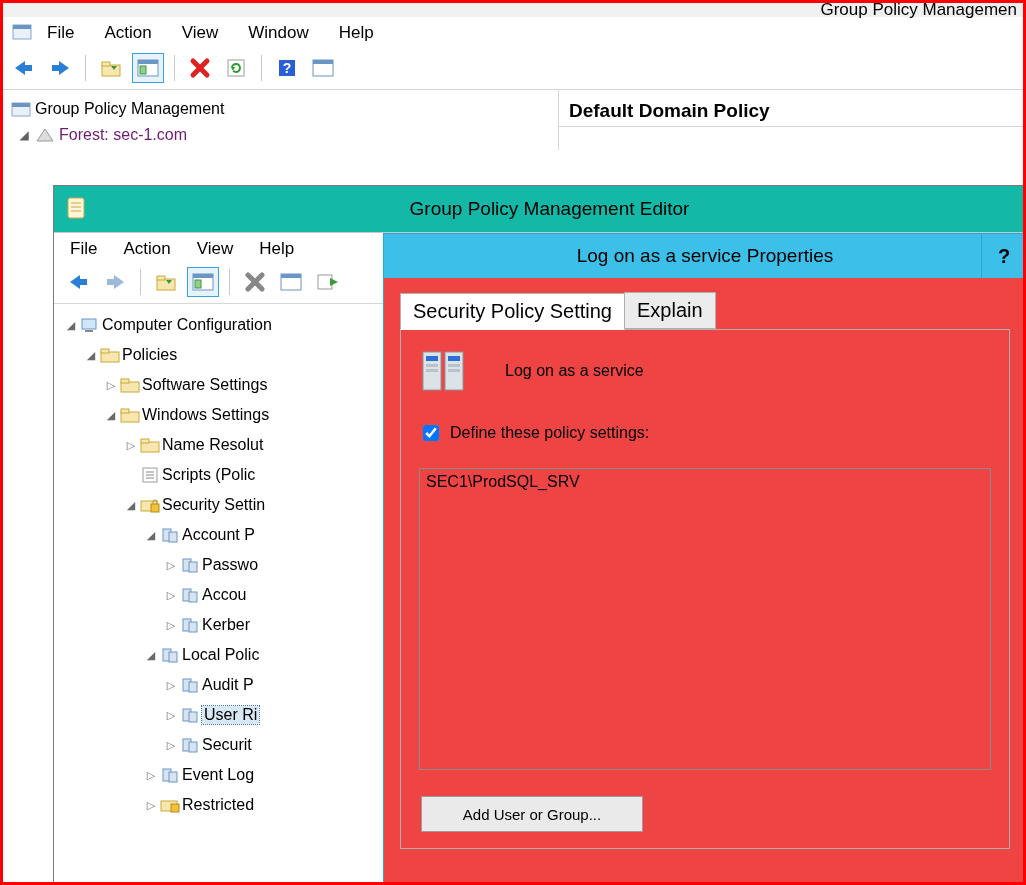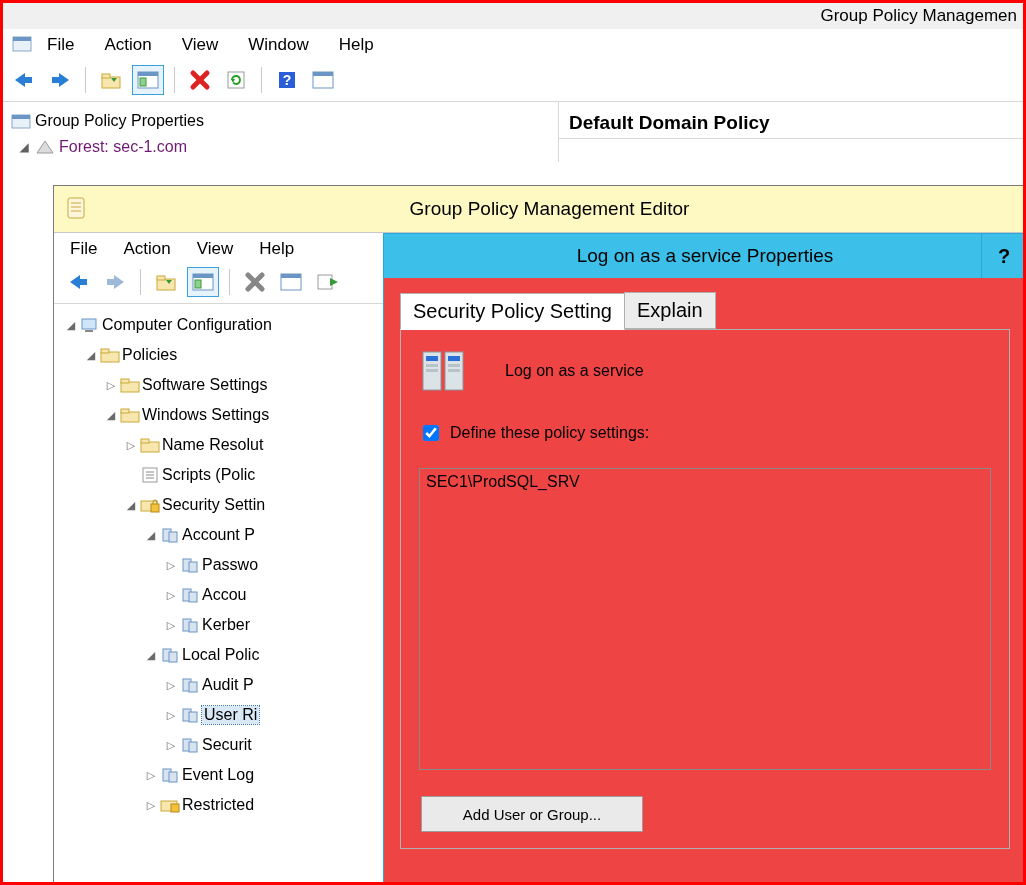--- a/index.html
+++ b/index.html
@@ -1,34 +1,34 @@
 <!DOCTYPE html>
 <html><head>
 <meta charset="utf-8">
 <style>
   html,body{margin:0;padding:0;font-family:"Segoe UI",Tahoma,sans-serif;font-size:15px;color:#000;background:#fff;}
   .frame{position:relative;width:1026px;height:885px;border:3px solid #ff0000;box-sizing:border-box;overflow:hidden;}
   
-  .gpm-titlebar{display:flex;align-items:center;justify-content:center;height:26px;background:#f0f0f0;font-size:17px;}
+  .gpm-titlebar{display:flex;align-items:center;justify-content:center;height:14px;background:#f0f0f0;font-size:17px;}
   .gpm-titlebar .t{position:absolute;right:6px;}
   .menubar{display:flex;align-items:center;gap:30px;padding:6px 10px 8px 44px;position:relative;font-size:17px;}
   .menubar .sysicon{position:absolute;left:8px;top:4px;}
   .toolbar{display:flex;align-items:center;gap:6px;padding:2px 6px 6px 6px;border-bottom:1px solid #d7d7d7;}
   .sep{width:1px;height:26px;background:#c9c9c9;margin:0 4px;}
   .tbut{display:flex;align-items:center;justify-content:center;width:30px;height:28px;}
   .tbut.sel{border:1px solid #3aa0e0;background:#e6f3fb;}
   .split{display:flex;height:60px;}
   .leftpane{flex:0 0 555px;padding:6px 4px 0 8px;box-sizing:border-box;}
   .rightpane{flex:1;padding:6px 0 0 0;border-left:1px solid #d7d7d7;}
   .rightpane .panel-title{font-weight:700;font-size:19px;padding:4px 10px;}
   .tree-row{display:flex;align-items:center;gap:4px;height:26px;font-size:16px;}
   .tw{display:inline-block;width:14px;text-align:center;color:#606060;font-size:12px;}
   
   .editor{position:absolute;left:50px;top:182px;width:970px;height:698px;background:#fff;border:1px solid #7a7a7a;}
-  .ed-title{height:46px;background:#fef9c3;display:flex;align-items:center;justify-content:center;font-size:19px;border-bottom:1px solid #c8c8c8;padding-left:21px;}
+  .ed-title{height:46px;background:#14b8a6;display:flex;align-items:center;justify-content:center;font-size:19px;border-bottom:1px solid #c8c8c8;padding-left:21px;}
   .ed-title .scroll-icn{position:absolute;left:10px;}
   .ed-menubar{display:flex;align-items:center;gap:26px;padding:6px 16px;font-size:17px;}
   .ed-toolbar{display:flex;align-items:center;gap:6px;padding:2px 10px 6px 10px;border-bottom:1px solid #d7d7d7;}
   .ed-body{position:relative;display:flex;}
   .ed-tree{flex:0 0 316px;padding:6px 0 0 10px;box-sizing:border-box;}
   .node{display:flex;align-items:center;height:30px;font-size:16px;white-space:nowrap;}
   .exp{display:inline-flex;width:14px;justify-content:center;color:#6a6a6a;font-size:11px;}
   .ico{display:inline-flex;width:24px;justify-content:center;}
   .node.sel .lbl{background:#d9e8f7;outline:1px dotted #3a7bbf;padding:0 2px;}
   .ind1{padding-left:20px;} .ind2{padding-left:40px;} .ind3{padding-left:60px;}
@@ -133,21 +133,21 @@
 
   <div class="split">
     <div class="leftpane">
       <div class="tree-row">
         <span>
           <svg width="20" height="18">
               <rect x="1" y="3" width="18" height="13" fill="#e8f0f8" stroke="#8aa8c8"></rect>
               <rect x="1" y="3" width="18" height="4" fill="#6b95c5"></rect>
             </svg>
         </span>
-        <span>Group Policy Properties</span>
+        <span>Group Policy Management</span>
       </div>
       <div class="tree-row" style="padding-left:6px;">
         <span class="tw">◢</span>
         <span>
           <svg width="20" height="16">
               <polygon points="10,2 2,14 18,14" fill="#dcdcdc" stroke="#9a9a9a"></polygon>
             </svg>
         </span>
         <span style="color:#701a75">Forest: sec-1.com</span>
       </div>

